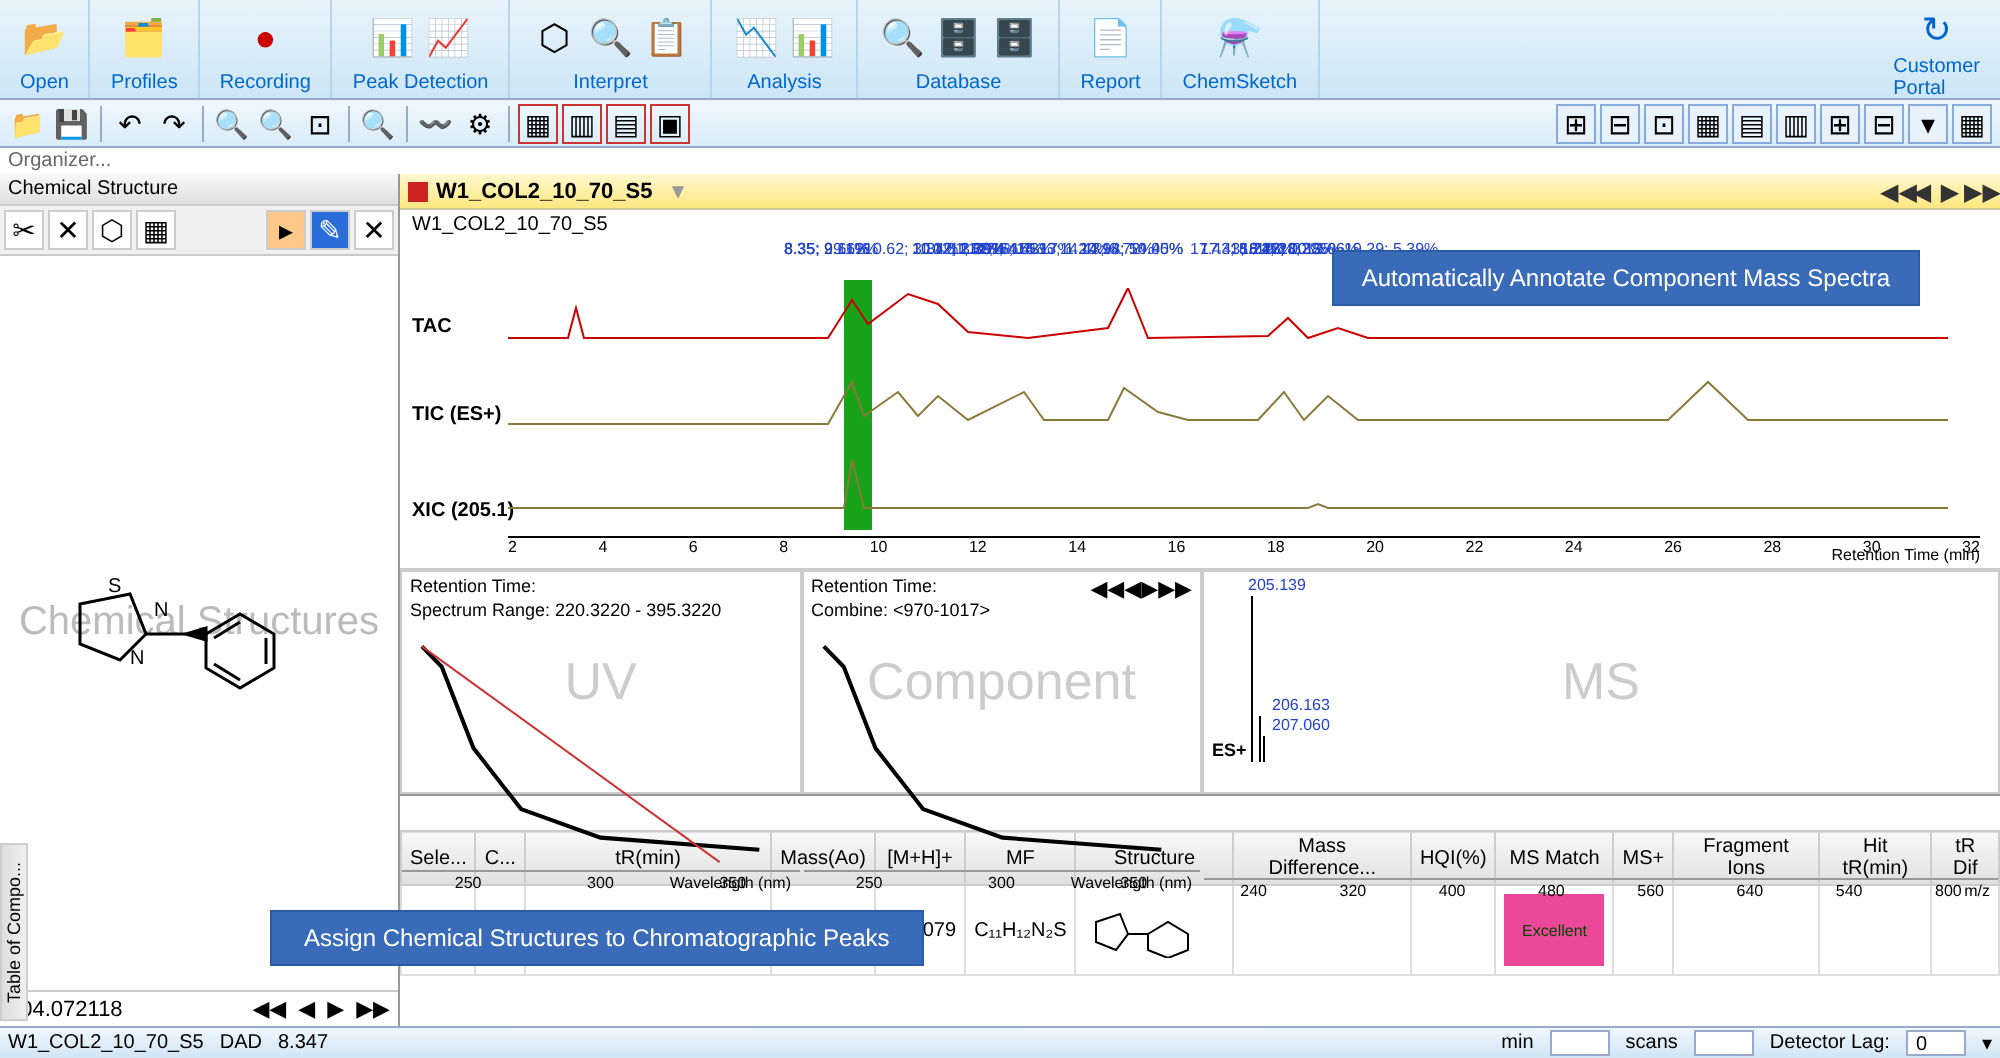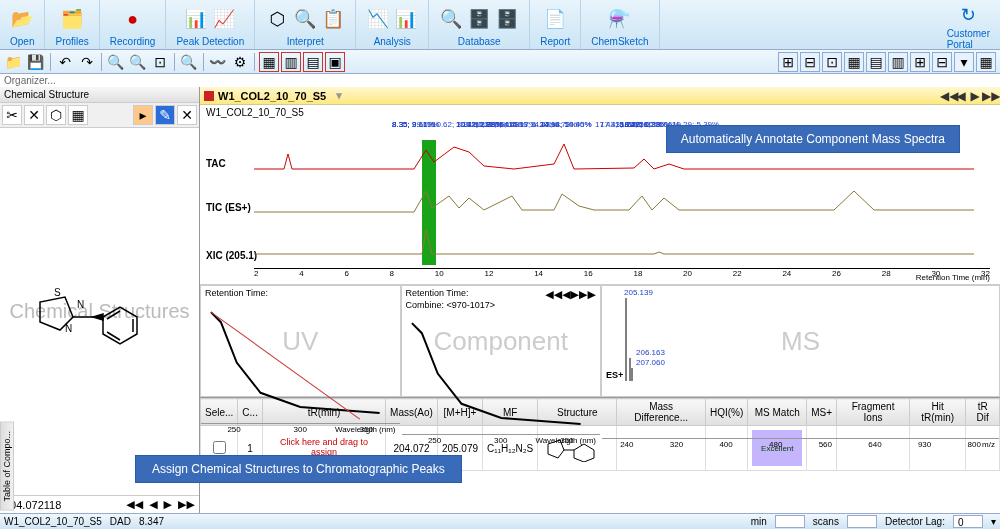--- a/index.html
+++ b/index.html
@@ -65,25 +65,25 @@
 .spectrum-plot { flex: 1; position: relative; }
 .spectrum-axis { font-size: 8px; text-align: center; border-top: 1px solid #999; padding: 1px 0; display: flex; justify-content: space-around; }
 .spectrum-nav { position: absolute; right: 4px; top: 2px; display: flex; gap: 0; }
 
 .ms-wide { flex: 2; }
 .ms-label { position: absolute; left: 4px; bottom: 16px; font-size: 9px; font-weight: bold; }
 .ms-peak-label { position: absolute; font-size: 8px; color: #2244cc; }
 
 
 .data-table { border-top: 1px solid #999; }
-.data-table table { width: 100%; border-collapse: collapse; font-size: 10px; }
+.data-table table { width: 100%; border-collapse: collapse; font-size: 10px; margin-top: 17px; }
 .data-table th { background: linear-gradient(#f8f8f8, #e0e0e0); border: 1px solid #ccc; padding: 2px 4px; font-weight: normal; }
 .data-table td { border: 1px solid #ddd; padding: 4px; text-align: center; height: 40px; }
 .click-assign { color: #cc0000; font-size: 9px; line-height: 1.1; }
-.match-excellent { background: #c4b5fd; color: #004400; width: 50px; height: 36px; display: flex; align-items: center; justify-content: center; font-size: 8px; }
+.match-excellent { background: #ec4899; color: #004400; width: 50px; height: 36px; display: flex; align-items: center; justify-content: center; font-size: 8px; }
 
 .table-callout { position: absolute; left: 135px; top: 455px; background: #3a6bb8; color: #fff; padding: 6px 16px; font-size: 12px; text-align: center; border: 1px solid #2a5ba8; z-index: 10; }
 
 .vtab { position: absolute; left: 0; bottom: 18px; writing-mode: vertical-rl; transform: rotate(180deg); background: linear-gradient(90deg, #f0f0f0, #ddd); font-size: 9px; padding: 8px 1px; border: 1px solid #ccc; }
 
 
 .status { position: absolute; bottom: 0; left: 0; right: 0; height: 16px; background: linear-gradient(#f0f8fe, #d0e4f4); display: flex; align-items: center; font-size: 10px; padding: 0 4px; gap: 8px; border-top: 1px solid #9ac; }
 .status-spacer { flex: 1; }
 .status-field { border: 1px solid #9ac; background: #fff; padding: 0 4px; height: 13px; line-height: 13px; min-width: 30px; }
 
@@ -314,20 +314,21 @@
           <span>30</span>
           <span>32</span>
       </div>
       <div class="chrom-axis-label">Retention Time (min)</div>
     </div>
 
     <div class="spectrum-row">
       <div class="spectrum">
         <div class="spectrum-info">
           <div>Retention Time:</div>
+          <div>Spectrum Range: 220.3220 - 395.3220</div>
         </div>
         <div class="spectrum-wm">UV</div>
         <div class="spectrum-plot">
           <svg width="100%" height="100%" preserveAspectRatio="none" viewBox="0 0 100 60">
             <polyline points="5,5 10,10 18,30 30,45 50,52 90,55" stroke="#000" fill="none"></polyline>
             <line x1="5" y1="5" x2="80" y2="58" stroke="#c33" stroke-width="0.5"></line>
           </svg>
         </div>
         <div class="spectrum-axis">
           <span>250</span>
@@ -373,21 +374,21 @@
           </svg>
         </div>
         <div class="ms-label">ES+</div>
         <div class="spectrum-axis">
           <span>240</span>
             <span>320</span>
             <span>400</span>
             <span>480</span>
             <span>560</span>
             <span>640</span>
-            <span>930</span>
+            <span>540</span>
             <span>800</span>
           <span style="position:absolute;right:4px">m/z</span>
         </div>
       </div>
     </div>
 
     <div class="data-table">
       <table>
         <thead>
             <tr>

